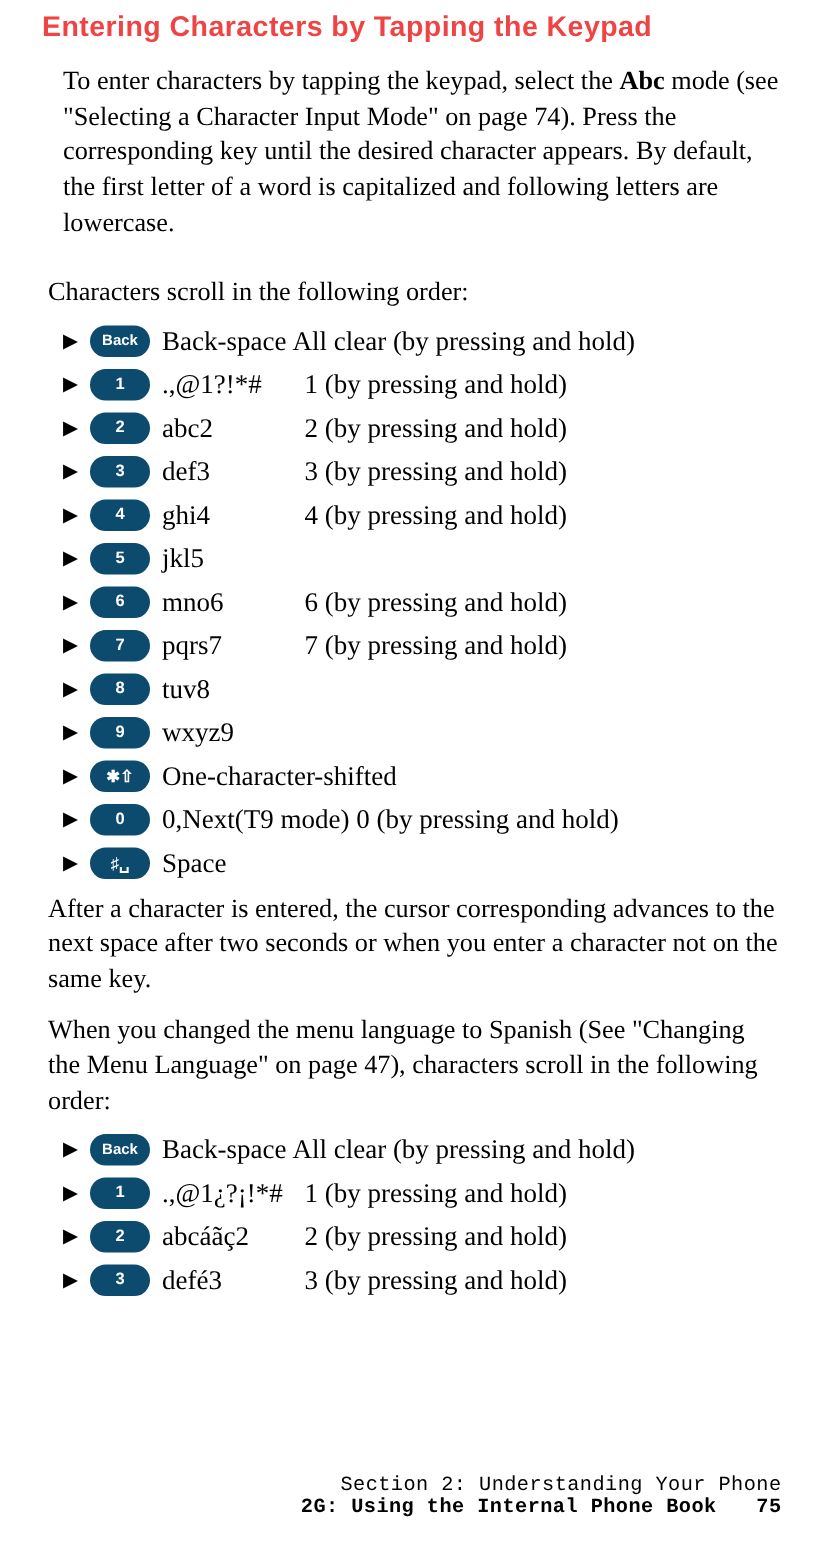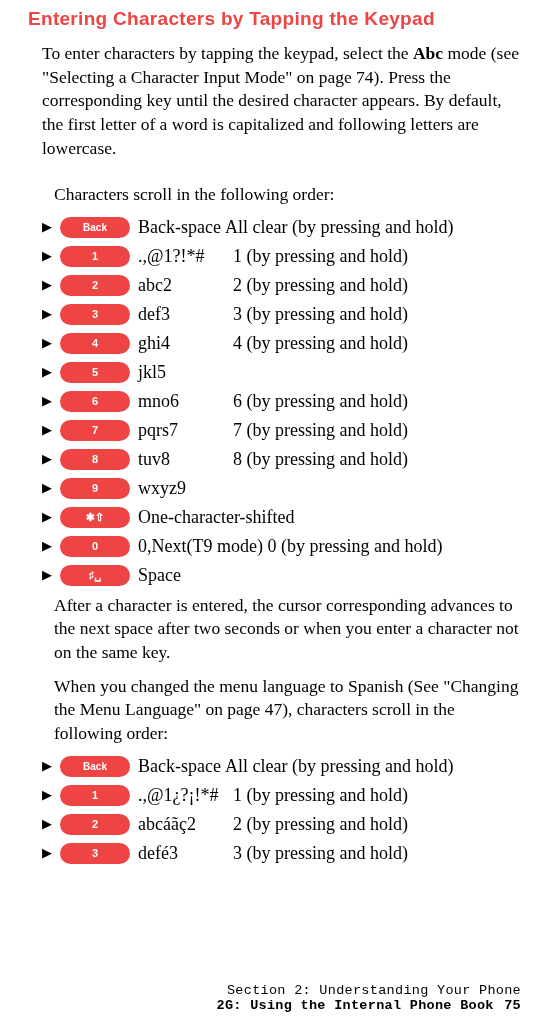--- a/index.html
+++ b/index.html
@@ -29,21 +29,21 @@
       line-height: 1.35;
       margin-left: 14px;
       margin-bottom: 23px;
     }
     .intro .bold {
       font-weight: bold;
     }
     .para {
       font-size: 17.5px;
       line-height: 1.35;
-      margin-left: 26px;
+      margin-left: 4px;
       margin-top: 8px;
       margin-bottom: 10px;
     }
     .list {
       margin-left: 14px;
     }
     .item {
       display: flex;
       align-items: center;
       margin-bottom: 8px;
@@ -52,24 +52,24 @@
     .marker {
       margin-right: 6px;
       font-size: 13px;
       width: 12px;
       flex-shrink: 0;
     }
     .keycap {
       display: inline-flex;
       align-items: center;
       justify-content: center;
-      background: #ef4444;
+      background: #0c4a6e;
       color: #fff;
       border-radius: 12px;
-      width: 70px;
+      width: 40px;
       height: 21px;
       font-family: Arial, Helvetica, sans-serif;
       font-size: 10px;
       font-weight: bold;
       margin-right: 8px;
       flex-shrink: 0;
     }
     .keycap.num {
       font-size: 11px;
     }
@@ -94,21 +94,21 @@
     }
     .footer-line1 {
       font-weight: normal;
       letter-spacing: 0.3px;
     }
     .footer-line2 {
       font-weight: bold;
       letter-spacing: 0.3px;
     }
     .footer-line2 .pagenum {
-      margin-left: 2px;
+      margin-left: 18px;
     }
   </style>
 </head>
 <body>
 
 <div class="heading">Entering Characters by Tapping the Keypad</div>
 
 <div class="intro">
   <span>To enter characters by tapping the keypad, select the </span><span class="bold">Abc</span><span> mode (see "Selecting a Character Input Mode" on page 74). Press the corresponding key until the desired character appears. By default, the first letter of a word is capitalized and following letters are lowercase.</span>
 </div>
@@ -160,21 +160,20 @@
   <div class="item">
     <span class="marker">▶</span>
     <span class="keycap num">7</span>
     <span class="col1">pqrs7</span>
     <span class="col2">7 (by pressing and hold)</span>
   </div>
   <div class="item">
     <span class="marker">▶</span>
     <span class="keycap num">8</span>
     <span class="col1">tuv8</span>
-    <span class="col2">8 (by pressing and hold)</span>
   </div>
   <div class="item">
     <span class="marker">▶</span>
     <span class="keycap num">9</span>
     <span class="col1">wxyz9</span>
   </div>
   <div class="item">
     <span class="marker">▶</span>
     <span class="keycap num">✱⇧</span>
     <span class="col2">One-character-shifted</span>

